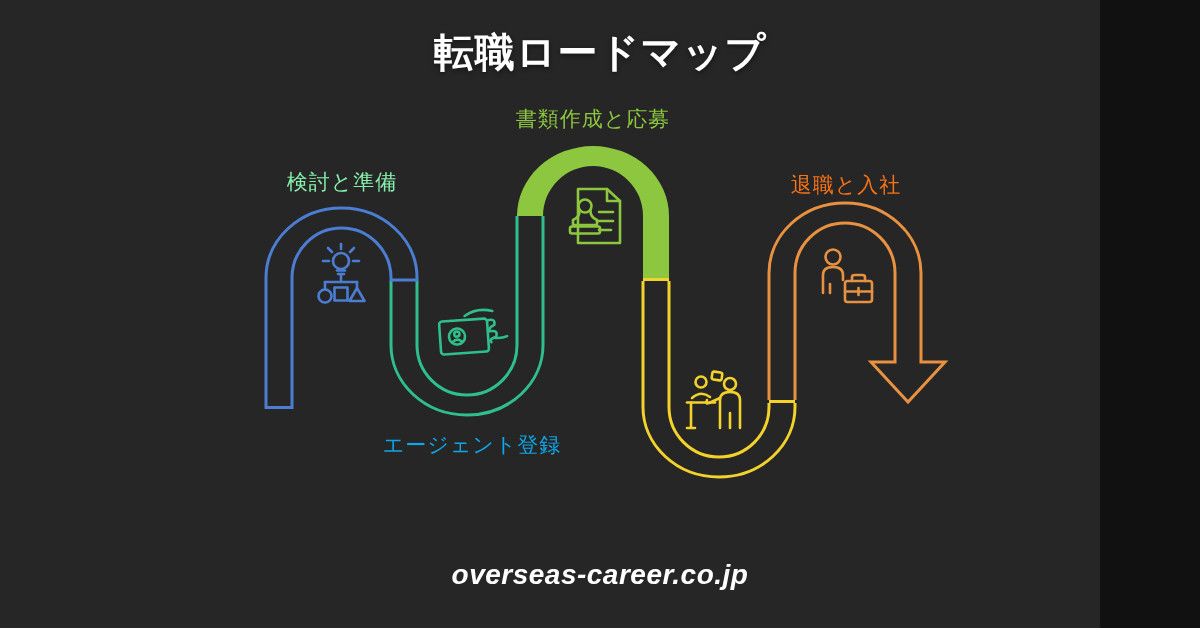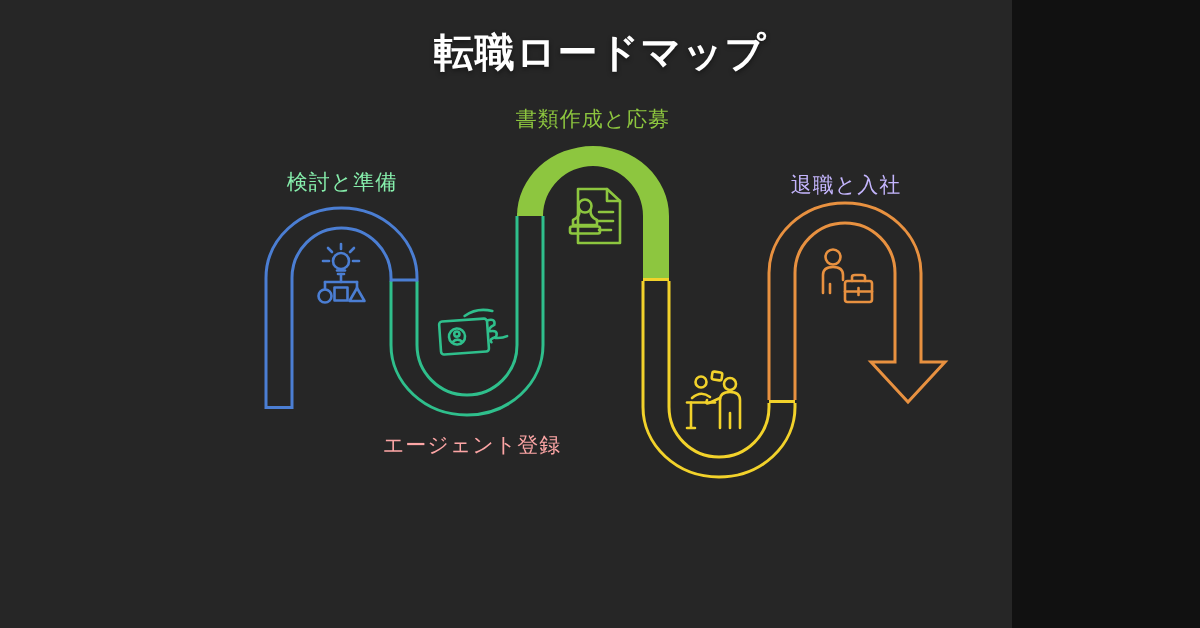--- a/index.html
+++ b/index.html
@@ -1,18 +1,18 @@
 <!DOCTYPE html>
 <html><head>
 <meta charset="utf-8">
 <style>
   html,body{margin:0;padding:0;background:#111;}
   .canvas{
     position:relative;
-    width:1012px;height:628px;
+    width:1100px;height:628px;
     background:#262626;
     overflow:hidden;
     font-family:"Liberation Sans","DejaVu Sans",sans-serif;
   }
   svg.road{position:absolute;left:0;top:0;}
   .title{
     position:absolute;left:600px;top:52px;
     transform:translate(-50%,-50%);
     font-size:40px;font-weight:900;color:#ffffff;
     letter-spacing:1px;white-space:nowrap;
@@ -123,18 +123,19 @@
       <path d="M 823,293 V 275 Q 823,267 833,267 Q 843,267 843,275 V 280" stroke="#e89140"></path>
       <line x1="830" y1="293" x2="830" y2="284" stroke="#e89140"></line>
       <rect x="845" y="281" width="27" height="21" rx="2.5" stroke="#e89140"></rect>
       <path d="M 852,281 V 277 Q 852,275 855,275 H 862 Q 865,275 865,277 V 281" stroke="#e89140"></path>
       <line x1="845" y1="291.5" x2="872" y2="291.5" stroke="#e89140"></line>
       <line x1="858.5" y1="288" x2="858.5" y2="295" stroke="#e89140"></line>
     </g>
   </svg>
 
   <div class="stage-label" style="left: 342px; top: 182px; color: #86efac;">検討と準備</div>
-  <div class="stage-label" style="left: 472px; top: 445px; color: #fca5a5;">エージェント登録</div>
+  <div class="stage-label" style="left: 472px; top: 445px; color: #0ea5e9;">エージェント登録</div>
   <div class="stage-label" style="left: 593px; top: 119px; color: rgb(141, 198, 63);">書類作成と応募</div>
-  <div class="stage-label" style="left: 846px; top: 185px; color: #c4b5fd;">退職と入社</div>
+  <div class="stage-label" style="left: 846px; top: 185px; color: #f97316;">退職と入社</div>
 
+  <div class="footer">overseas-career.co.jp</div>
 
 </div>
 
 </body></html>

